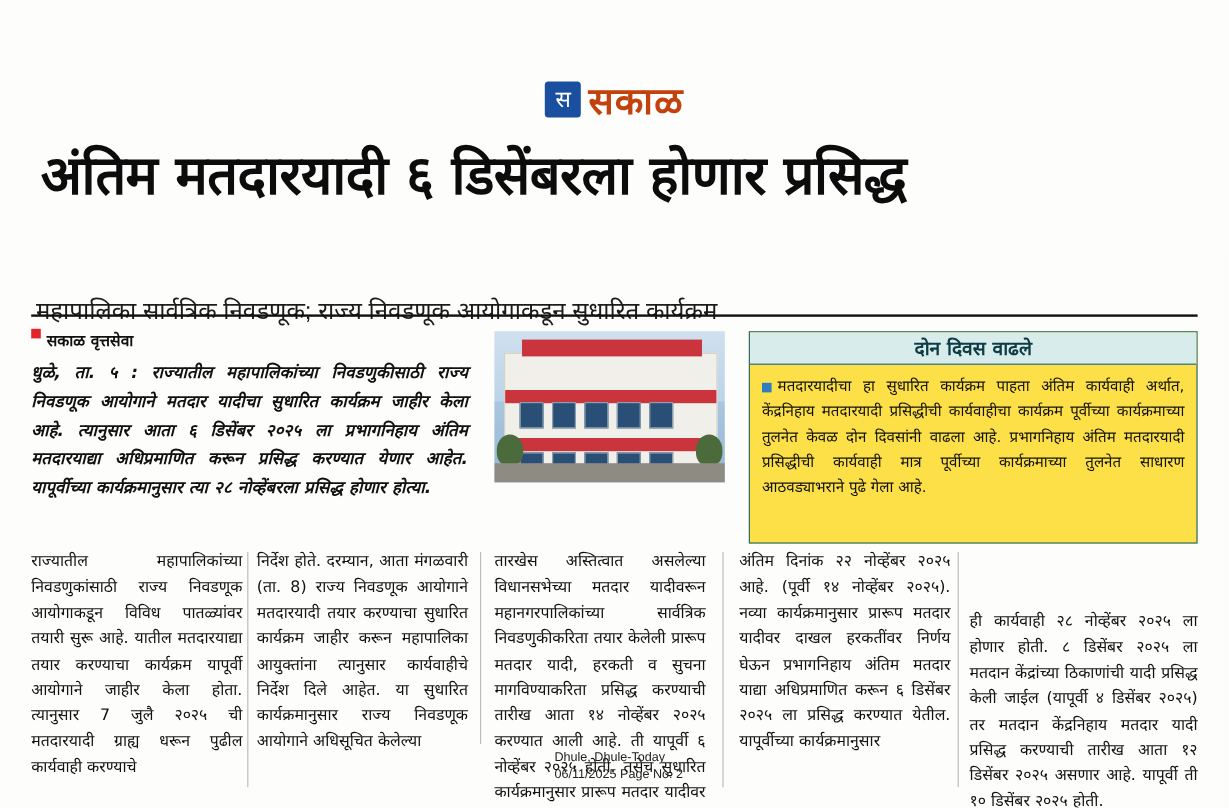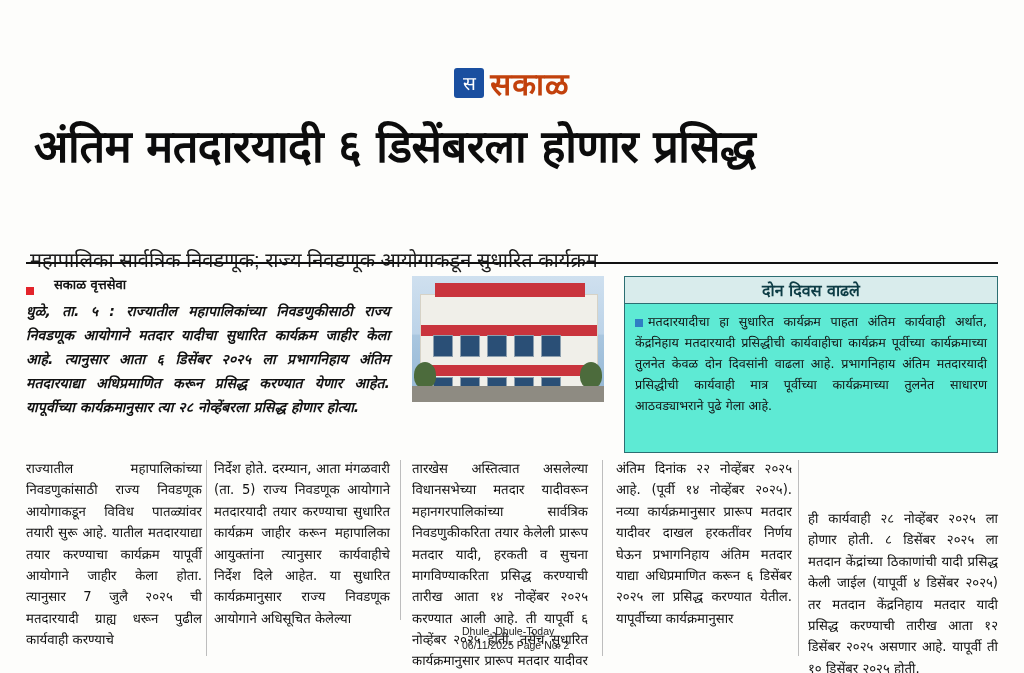--- a/index.html
+++ b/index.html
@@ -98,22 +98,22 @@
     line-height: 1.62;
     text-align: justify;
     color: #111;
     font-family: "DejaVu Sans", sans-serif;
   }
   .byline {
     font-weight: bold;
     font-size: 13px;
     margin-bottom: 4px;
     display: flex;
-    align-items: flex-end;
-    gap: 20px;
+    align-items: flex-start;
+    gap: 5px;
   }
   .byline .sq {
     display: inline-block;
     width: 8px;
     height: 8px;
     background: #e3242b;
   }
   .lead {
     font-weight: bold;
     font-size: 14px;
@@ -210,21 +210,21 @@
   #col5 { top: 468px; left: 808px; width: 190px; margin-top: 40px; }
 
   
   .box {
     position: absolute;
     top: 276px;
     left: 624px;
     width: 374px;
     height: 177px;
     border: 1px solid #2c6e72;
-    background: #5eead4;
+    background: #fde047;
     box-sizing: border-box;
   }
   .box-title {
     height: 26px;
     background: #d9ecec;
     border-bottom: 1px solid #2c6e72;
     display: flex;
     align-items: center;
     justify-content: center;
     font-size: 16px;
@@ -267,21 +267,21 @@
 
   <div class="col" id="col1-top">
     <div class="byline">
       <span class="sq"></span>
       <span>सकाळ वृत्तसेवा</span>
     </div>
     <div class="lead">धुळे, ता. ५ : राज्यातील महापालिकांच्या निवडणुकीसाठी राज्य निवडणूक आयोगाने मतदार यादीचा सुधारित कार्यक्रम जाहीर केला आहे. त्यानुसार आता ६ डिसेंबर २०२५ ला प्रभागनिहाय अंतिम मतदारयाद्या अधिप्रमाणित करून प्रसिद्ध करण्यात येणार आहेत. यापूर्वीच्या कार्यक्रमानुसार त्या २८ नोव्हेंबरला प्रसिद्ध होणार होत्या.</div>
   </div>
 
   <div class="col" id="col1-bottom">राज्यातील महापालिकांच्या निवडणुकांसाठी राज्य निवडणूक आयोगाकडून विविध पातळ्यांवर तयारी सुरू आहे. यातील मतदारयाद्या तयार करण्याचा कार्यक्रम यापूर्वी आयोगाने जाहीर केला होता. त्यानुसार 7 जुलै २०२५ ची मतदारयादी ग्राह्य धरून पुढील कार्यवाही करण्याचे</div>
-  <div class="col" id="col2-bottom">निर्देश होते. दरम्यान, आता मंगळवारी (ता. 5) राज्य निवडणूक आयोगाने मतदारयादी तयार करण्याचा सुधारित कार्यक्रम जाहीर करून महापालिका आयुक्तांना त्यानुसार कार्यवाहीचे निर्देश दिले आहेत. या सुधारित कार्यक्रमानुसार राज्य निवडणूक आयोगाने अधिसूचित केलेल्या</div>
+  <div class="col" id="col2-bottom">निर्देश होते. दरम्यान, आता मंगळवारी (ता. 8) राज्य निवडणूक आयोगाने मतदारयादी तयार करण्याचा सुधारित कार्यक्रम जाहीर करून महापालिका आयुक्तांना त्यानुसार कार्यवाहीचे निर्देश दिले आहेत. या सुधारित कार्यक्रमानुसार राज्य निवडणूक आयोगाने अधिसूचित केलेल्या</div>
   <div class="col" id="col3">तारखेस अस्तित्वात असलेल्या विधानसभेच्या मतदार यादीवरून महानगरपालिकांच्या सार्वत्रिक निवडणुकीकरिता तयार केलेली प्रारूप मतदार यादी, हरकती व सुचना मागविण्याकरिता प्रसिद्ध करण्याची तारीख आता १४ नोव्हेंबर २०२५ करण्यात आली आहे. ती यापूर्वी ६ नोव्हेंबर २०२५ होती. तसेच सुधारित कार्यक्रमानुसार प्रारूप मतदार यादीवर हरकती व सूचना दाखल करण्याचा</div>
   <div class="col" id="col4">अंतिम दिनांक २२ नोव्हेंबर २०२५ आहे. (पूर्वी १४ नोव्हेंबर २०२५). नव्या कार्यक्रमानुसार प्रारूप मतदार यादीवर दाखल हरकतींवर निर्णय घेऊन प्रभागनिहाय अंतिम मतदार याद्या अधिप्रमाणित करून ६ डिसेंबर २०२५ ला प्रसिद्ध करण्यात येतील. यापूर्वीच्या कार्यक्रमानुसार</div>
   <div class="col" id="col5">ही कार्यवाही २८ नोव्हेंबर २०२५ ला होणार होती. ८ डिसेंबर २०२५ ला मतदान केंद्रांच्या ठिकाणांची यादी प्रसिद्ध केली जाईल (यापूर्वी ४ डिसेंबर २०२५) तर मतदान केंद्रनिहाय मतदार यादी प्रसिद्ध करण्याची तारीख आता १२ डिसेंबर २०२५ असणार आहे. यापूर्वी ती १० डिसेंबर २०२५ होती.</div>
 
   <div class="col-divider" style="top:460px;left:206px;height:196px;"></div>
   <div class="col-divider" style="top:460px;left:400px;height:160px;"></div>
   <div class="col-divider" style="top:460px;left:602px;height:196px;"></div>
   <div class="col-divider" style="top:460px;left:798px;height:196px;"></div>
 
   <div class="photo">

